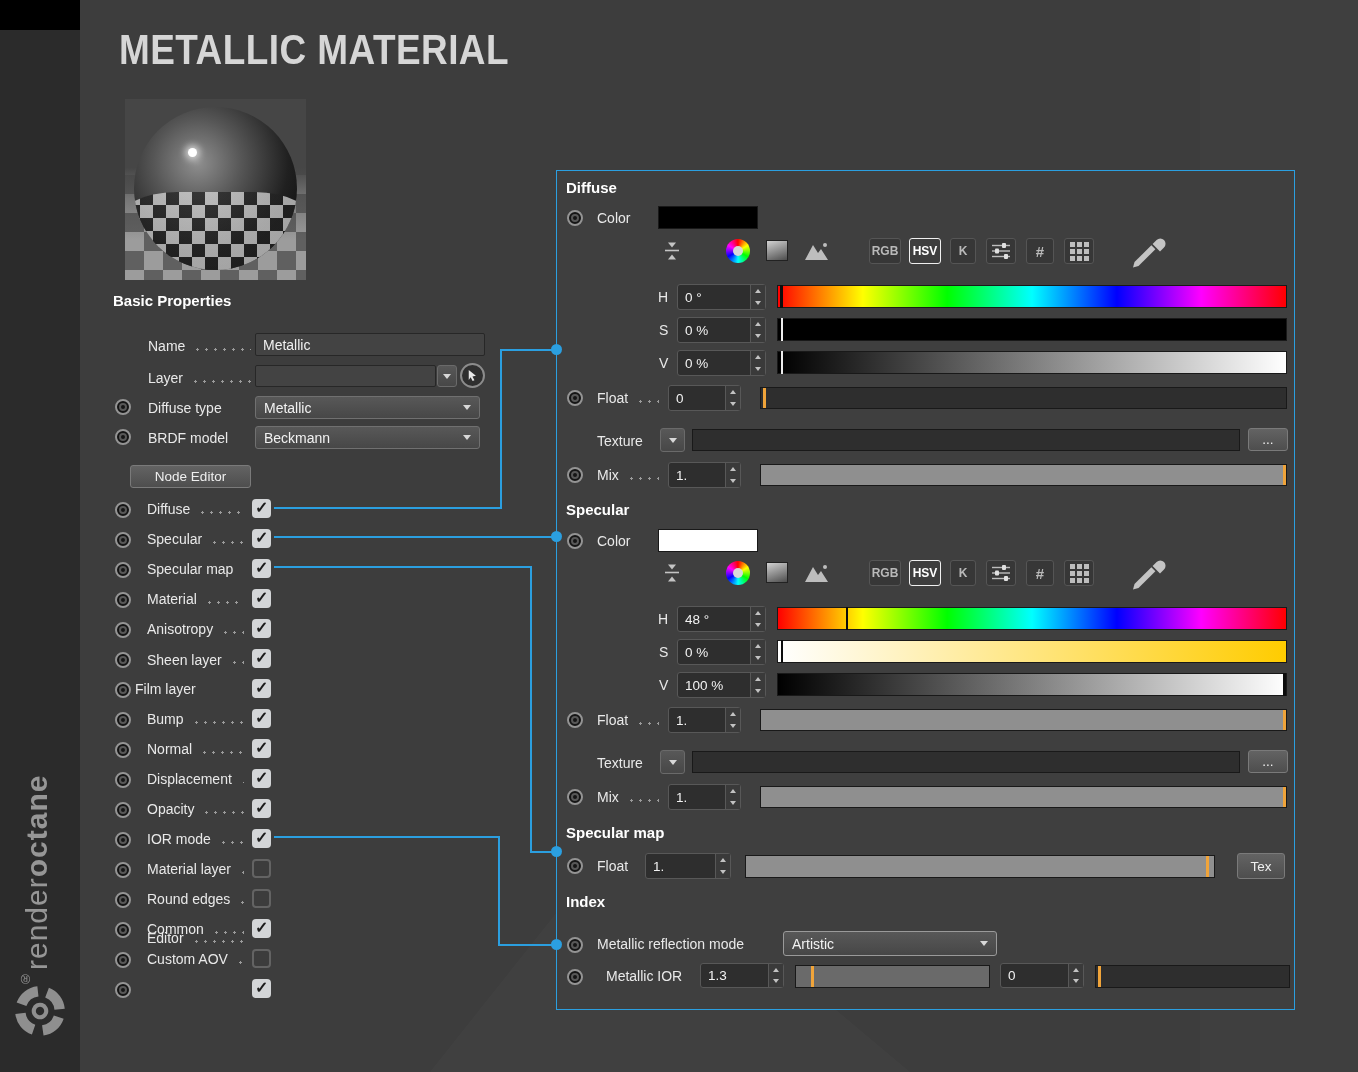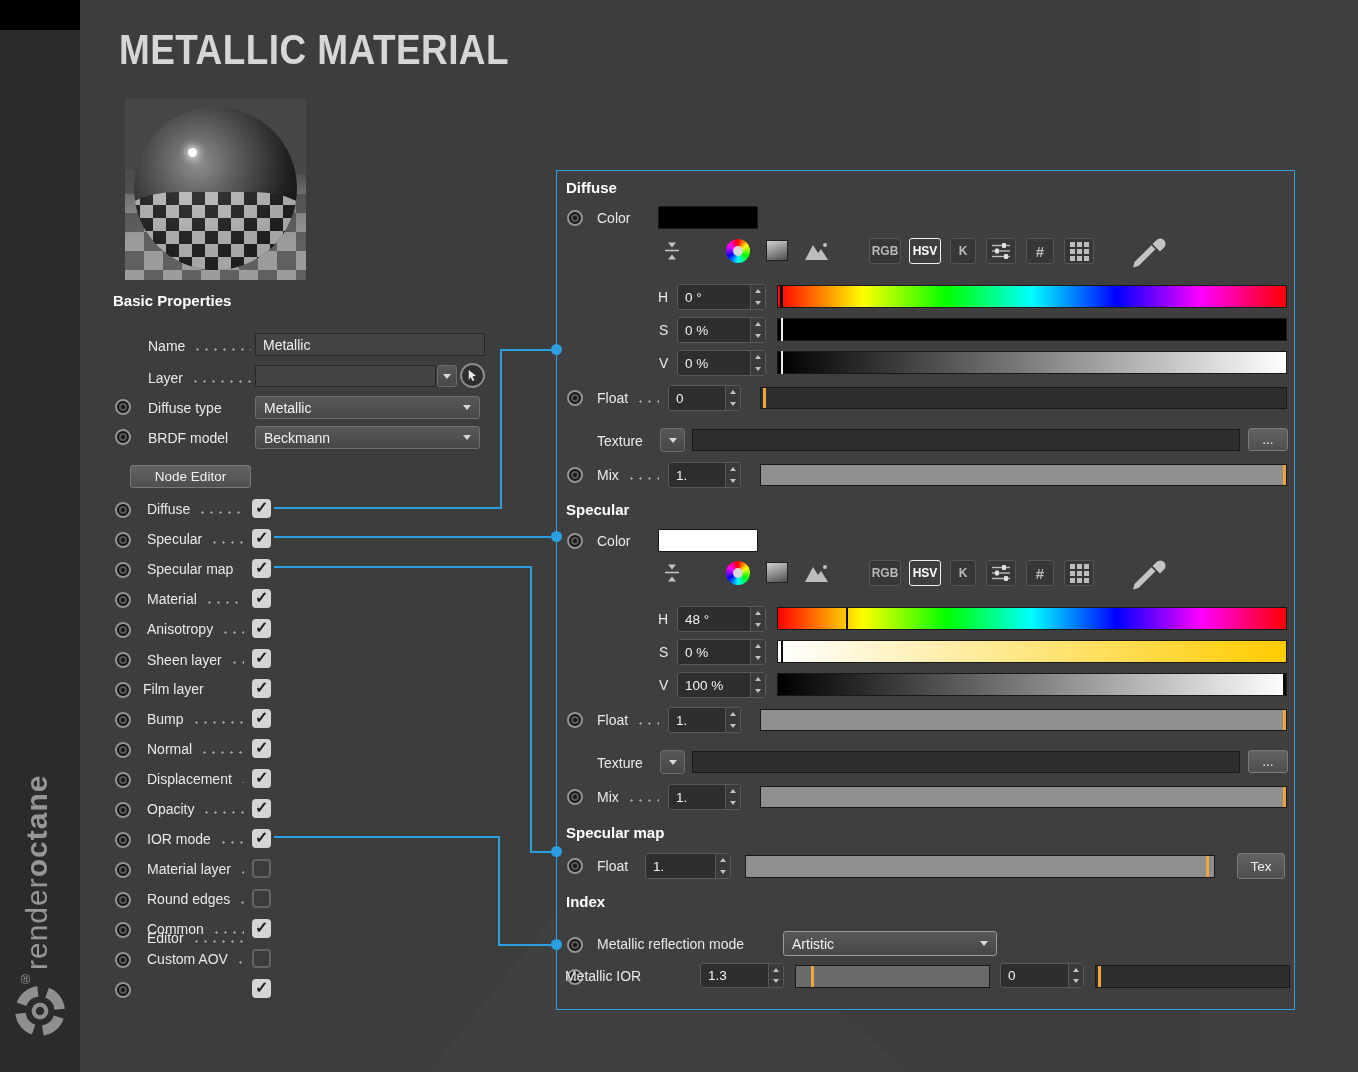--- a/index.html
+++ b/index.html
@@ -189,21 +189,21 @@
   <div class="cb checked" style="left:252px;top:619px;"></div>
 
   <div class="socket" style="left:115px;top:652px;"></div>
   <div class="lblrow" style="left:147px;top:650px;width:101px;height:18px;align-items:flex-end;">
       <span>Sheen layer</span>
       <span class="leader"></span>
     </div>
   <div class="cb checked" style="left:252px;top:649px;"></div>
 
   <div class="socket" style="left:115px;top:682px;"></div>
-  <div class="lblrow" style="left:143px;top:680px;width:101px;height:18px;gap:42px;">
+  <div class="lblrow" style="left:135px;top:680px;width:101px;height:18px;gap:42px;">
       <span>Film layer</span>
       <span class="leader"></span>
     </div>
   <div class="cb checked" style="left:252px;top:679px;"></div>
 
   <div class="socket" style="left:115px;top:712px;"></div>
   <div class="lblrow" style="left:147px;top:710px;width:101px;height:18px;">
       <span>Bump</span>
       <span class="leader"></span>
     </div>
@@ -630,21 +630,21 @@
   <div class="hdr" style="left:566px;top:893px;">Index</div>
 
   <div class="socket" style="left:567px;top:937px;"></div>
   <div class="lbl" style="left:597px;top:936px;">Metallic reflection mode</div>
   <div class="dd" style="left:783px;top:931px;width:214px;height:25px;border-color:#9a9a9a;">
     <span class="cap">Artistic</span>
       <span class="chev"></span>
   </div>
 
   <div class="socket" style="left:567px;top:969px;"></div>
-  <div class="lbl" style="left:565px;top:968px;text-align:right;">Metallic IOR</div>
+  <div class="lbl" style="left:606px;top:968px;text-align:right;">Metallic IOR</div>
   <div class="spin" style="left:700px;top:963px;width:84px;height:25px;">
     <span class="v">1.3</span>
     <span class="btns">
         <span>
           <i class="tu"></i>
         </span>
         <span>
           <i class="td"></i>
         </span>
       </span>

